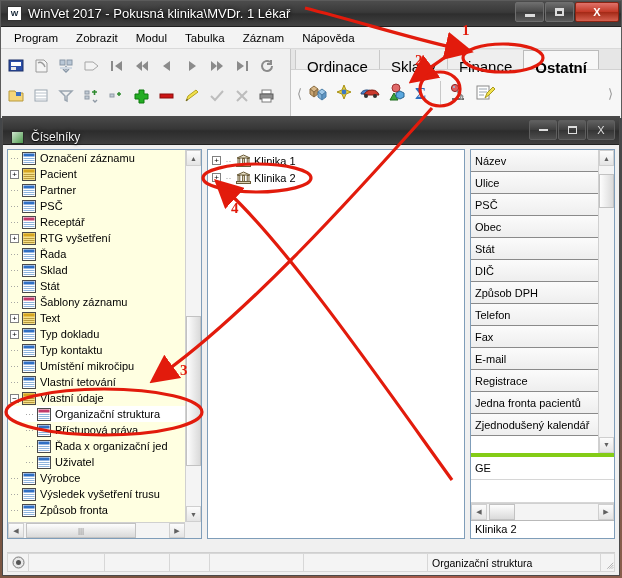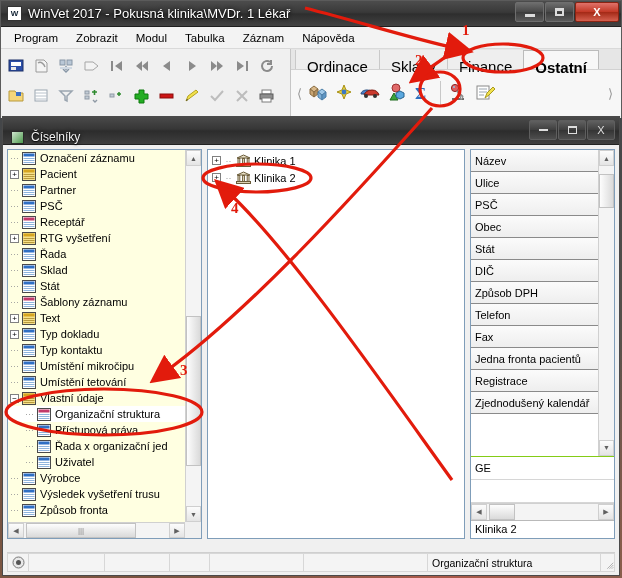--- a/index.html
+++ b/index.html
@@ -192,21 +192,21 @@
     width:145px; border:1px solid #7f9db9; background:#fff; position:relative; overflow:hidden;
     display:flex; flex-direction:column;
   }
   .grid-head { position:relative; height:318px; overflow:hidden; }
   .grow {
     height:22px; border-bottom:1px solid #8a8a8a;
     background: linear-gradient(180deg,#fbfbfb,#eeeeee);
     display:flex; align-items:center; padding-left:4px; font-size:11px; color:#000;
     white-space:nowrap; overflow:hidden;
   }
-  .value-area { border-top:1px solid #84cc16; }
+  .value-area { border-top:4px solid #84cc16; }
   .vrow { height:23px; border-bottom:1px solid #d6d6d6; display:flex; align-items:center;
           padding-left:4px; font-size:11px; background:#fff;}
   .right-hsb { height:17px; display:flex; background:#f0f0f0; border-top:1px solid #d0d0d0;}
   .right-foot { height:19px; display:flex; align-items:center; padding-left:4px;
                 font-size:11px; background:#fff; border-top:1px solid #b9b9b9;}
 
   
   .statusbar {
     position:absolute; left:4px; right:4px; bottom:3px; height:20px;
     display:flex; align-items:stretch;
@@ -607,21 +607,21 @@
                 </svg></span>
               <span>Umístění mikročipu</span>
             </div>
             <div class="tnode">
               <span class="dots">···</span>
               <span class="ticon"><svg width="14" height="13" viewBox="0 0 14 13">
                   <rect x="0.5" y="0.5" width="13" height="12" fill="#ffffff" stroke="#4a4a4a"></rect>
                   <rect x="1.5" y="1.5" width="11" height="3" fill="#2f6fc4"></rect>
                   <path d="M1.5 6.5h11M1.5 8.5h11M1.5 10.5h11" stroke="#8fb4dd" stroke-width="1"></path>
                 </svg></span>
-              <span>Umístění tetování</span>
+              <span>Vlastní tetování</span>
             </div>
             <div class="tnode">
               <span class="expander">−</span>
               <span class="ticon"><svg width="14" height="13" viewBox="0 0 14 13">
                   <rect x="0.5" y="0.5" width="13" height="12" fill="#f5e08a" stroke="#4a4a4a"></rect>
                   <rect x="1.5" y="1.5" width="11" height="3" fill="#d6a520"></rect>
                   <path d="M1.5 6.5h11M1.5 8.5h11M1.5 10.5h11" stroke="#b89a3c" stroke-width="1"></path>
                 </svg></span>
               <span>Vlastní údaje</span>
             </div>
@@ -763,24 +763,27 @@
               <div class="grow">
                 <span>Způsob DPH</span>
               </div>
               <div class="grow">
                 <span>Telefon</span>
               </div>
               <div class="grow">
                 <span>Fax</span>
               </div>
               <div class="grow">
+                <span>E-mail</span>
+              </div>
+              <div class="grow">
+                <span>Registrace</span>
+              </div>
+              <div class="grow">
                 <span>Jedna fronta pacientů</span>
-              </div>
-              <div class="grow">
-                <span>Registrace</span>
               </div>
               <div class="grow">
                 <span>Zjednodušený kalendář</span>
               </div>
             </div>
           <div class="vsb" style="bottom:0;">
             <div class="sb-arrow">▲</div>
             <div class="sb-track">
               <div class="sb-thumb" style="top:8px;height:34px;"></div>
             </div>

